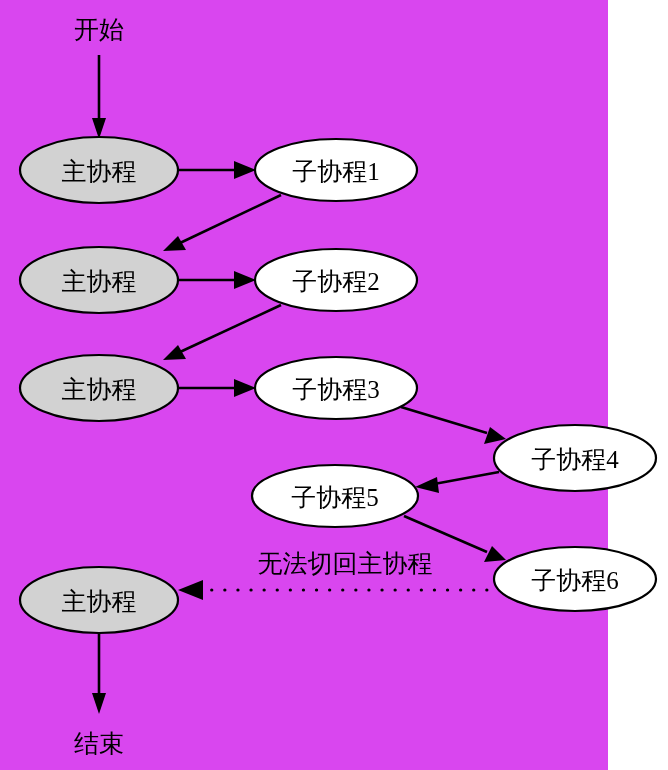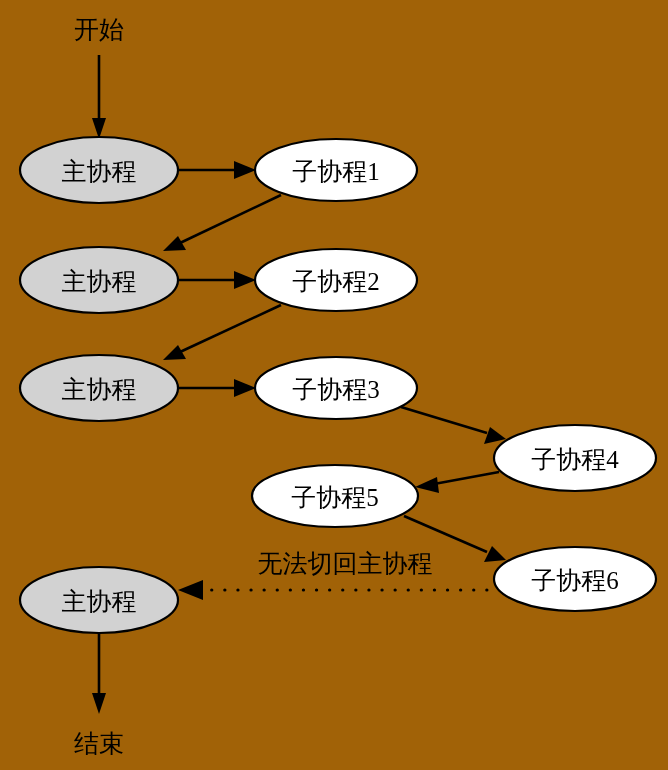--- a/index.html
+++ b/index.html
@@ -8,23 +8,23 @@
     background: #ffffff;
   }
   body {
     width: 668px;
     height: 770px;
     font-family: "Liberation Serif", "DejaVu Serif", serif;
     overflow: hidden;
   }
   #diagram-root {
     position: relative;
-    width: 668px;
+    width: 608px;
     height: 770px;
-    background: #a16207;
+    background: #d946ef;
   }
   svg.canvas {
     position: absolute;
     top: 0;
     left: 0;
     width: 668px;
     height: 770px;
   }
   .node-ellipse {
     stroke: #000000;

